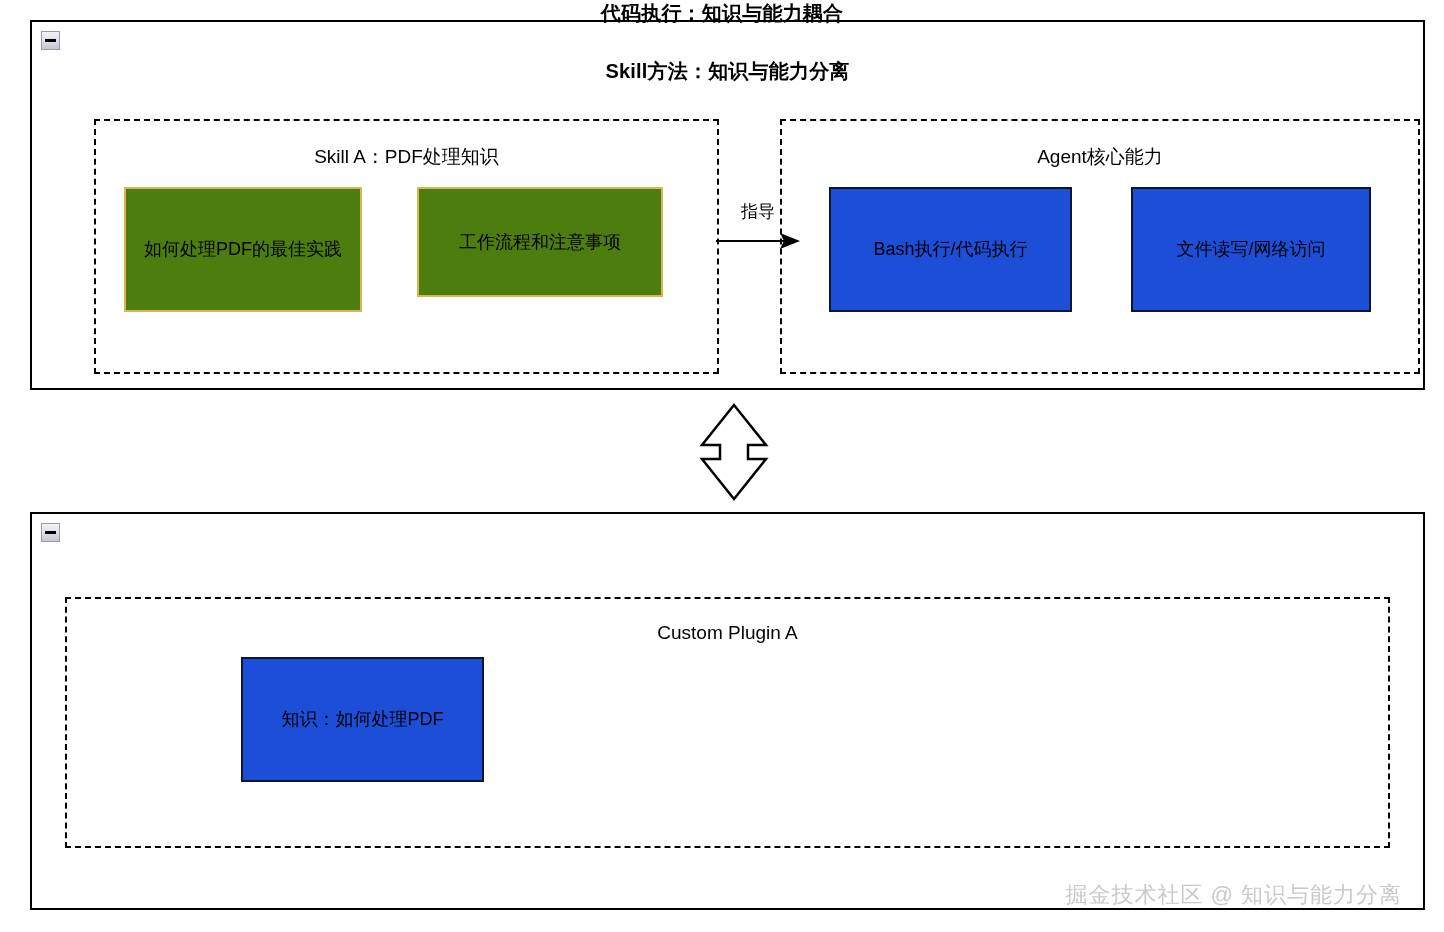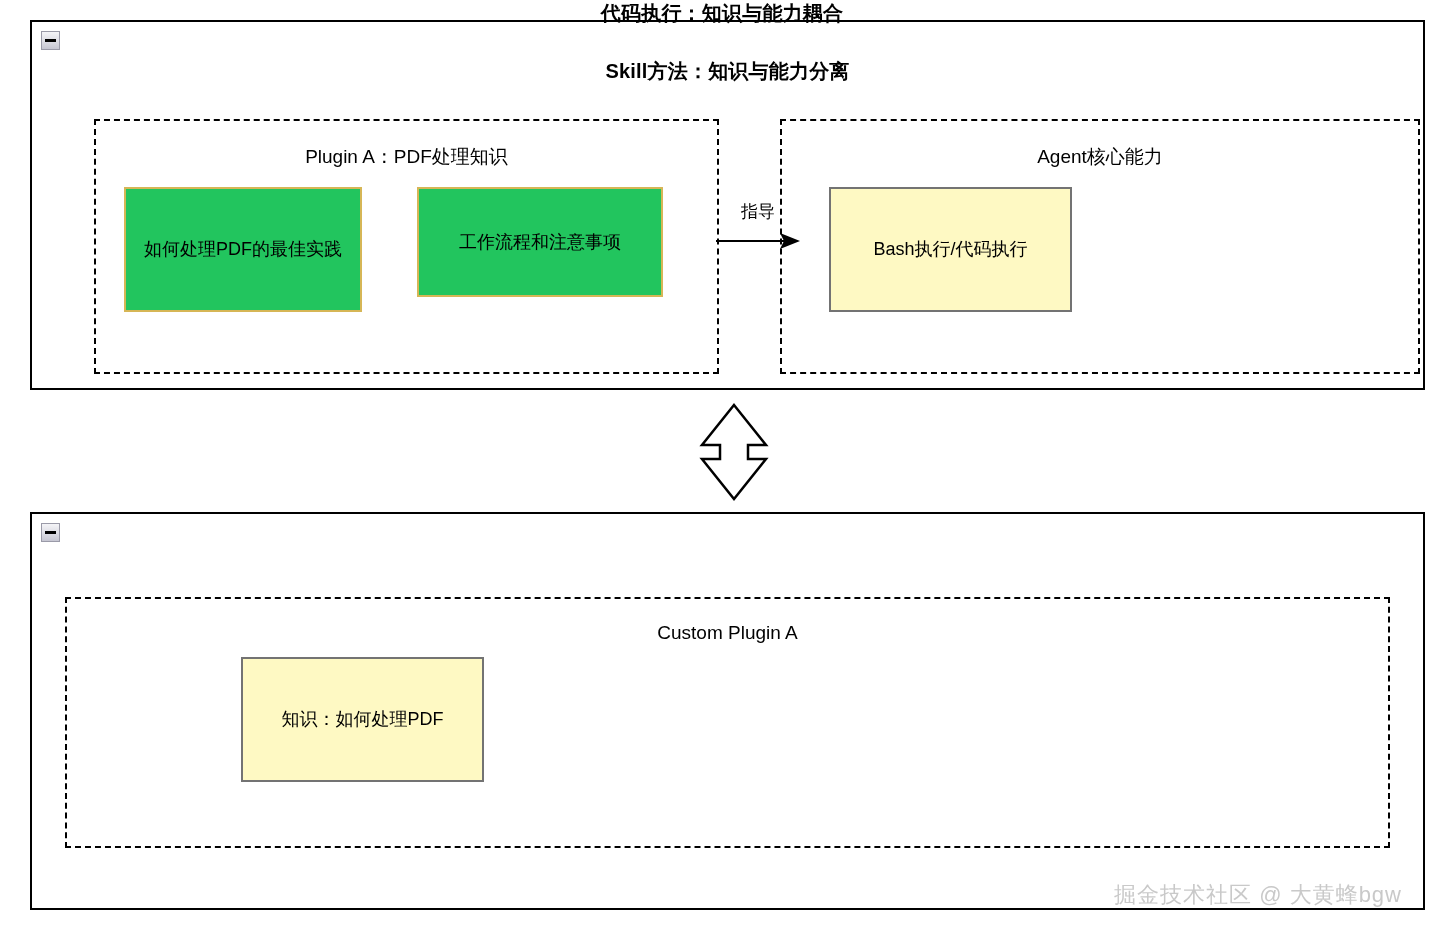--- a/index.html
+++ b/index.html
@@ -124,26 +124,26 @@
     box-sizing: border-box;
     display: flex;
     align-items: center;
     justify-content: center;
     text-align: center;
     font-size: 18px;
     line-height: 1.35;
     padding: 4px 8px;
   }
   .box.orange {
-    background: #22c55e;
+    background: #4d7c0f;
     border: 2px solid #d6b656;
   }
   .box.green {
-    background: #fef9c3;
-    border: 2px solid #737373;
+    background: #1d4ed8;
+    border: 2px solid #0f172a;
   }
 
   
   #box-best-practice {
     left: 92px;
     top: 165px;
     width: 238px;
     height: 125px;
   }
   #box-workflow {
@@ -231,33 +231,34 @@
 
   <div class="panel" id="panel-skill">
 
     <div class="collapse-btn">
       <span class="bar"></span>
     </div>
 
     <div class="panel-title">Skill方法：知识与能力分离</div>
 
     <div class="group" id="group-skill-a">
-      <div class="group-title">Plugin A：PDF处理知识</div>
+      <div class="group-title">Skill A：PDF处理知识</div>
     </div>
 
     <div class="group" id="group-agent">
       <div class="group-title">Agent核心能力</div>
     </div>
 
     <div class="box orange" id="box-best-practice">如何处理PDF的最佳实践</div>
 
     <div class="box orange" id="box-workflow">工作流程和注意事项</div>
 
     <div class="box green" id="box-bash">Bash执行/代码执行</div>
 
+    <div class="box green" id="box-file">文件读写/网络访问</div>
 
     <div id="arrow-guide">
       <div class="arrow-label">指导</div>
       <svg width="84" height="26" viewBox="0 0 84 26">
         <line x1="0" y1="13" x2="68" y2="13" stroke="#000000" stroke-width="2"></line>
         <polygon points="84,13 64,5 68,13 64,21" fill="#000000"></polygon>
       </svg>
     </div>
 
   </div>
@@ -276,15 +277,15 @@
 
   <div class="panel-title" id="title-traditional" style="position:absolute;">代码执行：知识与能力耦合</div>
 
   <div class="group" id="group-plugin">
     <div class="group-title">Custom Plugin A</div>
   </div>
 
   <div class="box green" id="box-knowledge">知识：如何处理PDF</div>
 
 
-  <div id="watermark">掘金技术社区 @ 大黄蜂bgw</div>
+  <div id="watermark">掘金技术社区 @ 知识与能力分离</div>
 
 </div>
 
 </body></html>

